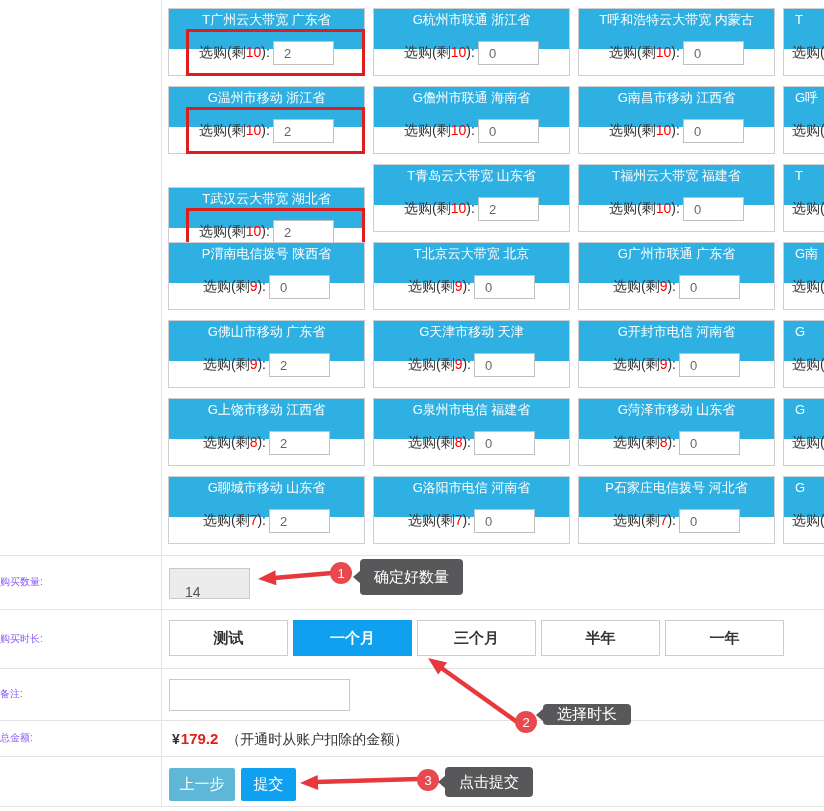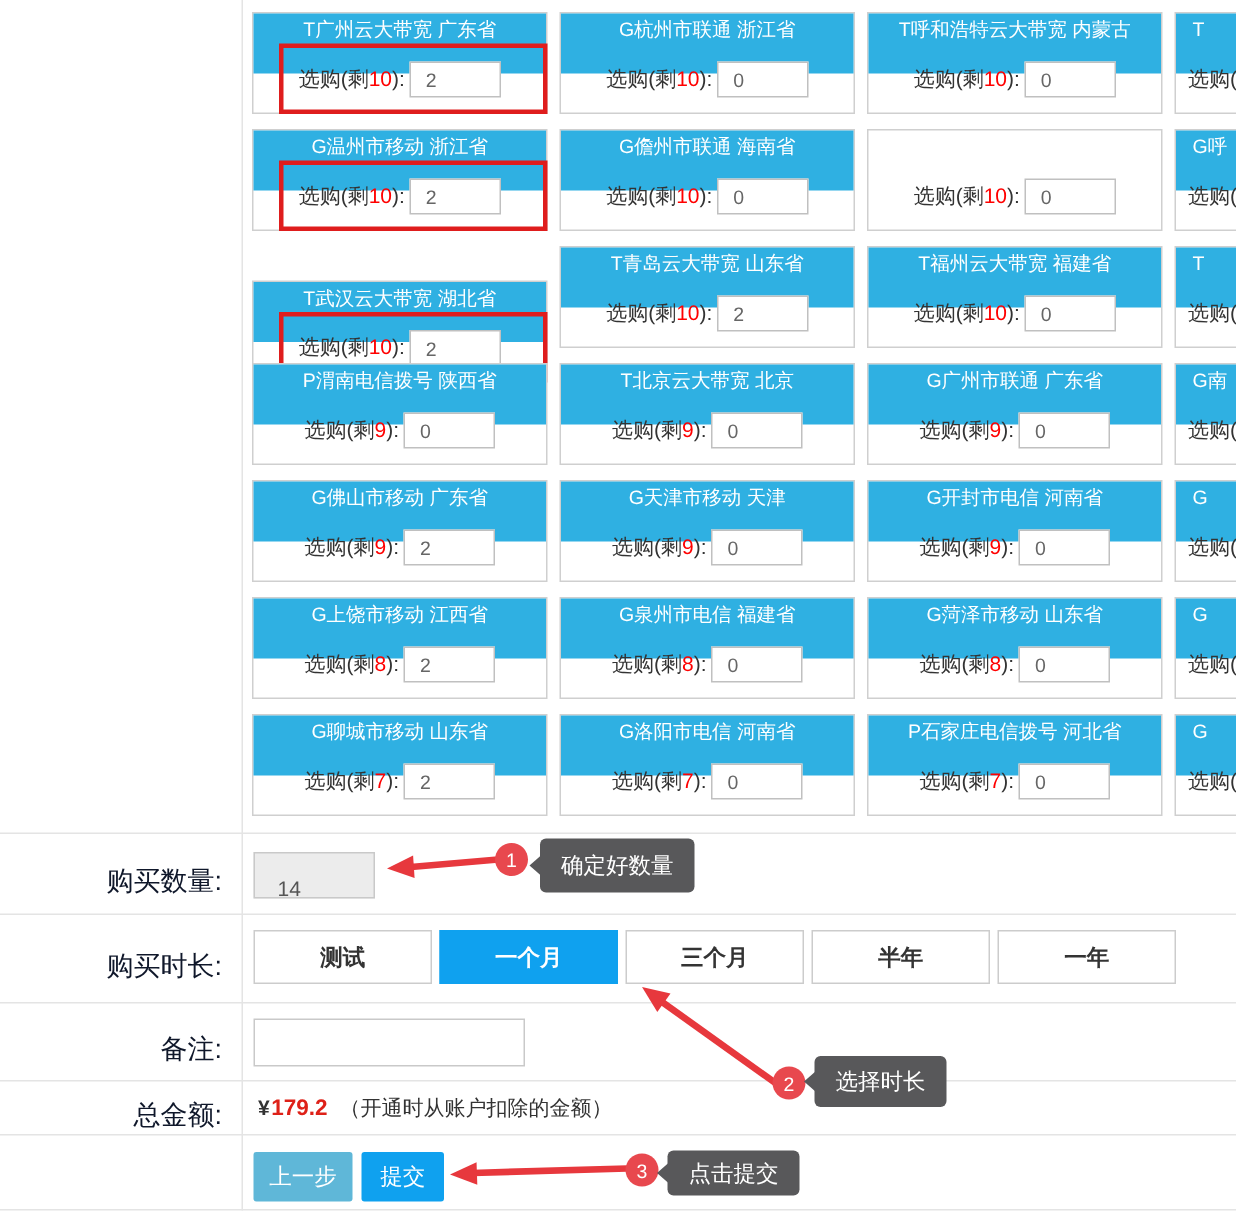--- a/index.html
+++ b/index.html
@@ -32,21 +32,21 @@
   .red-box{
     position:absolute;left:17px;top:20px;right:-1px;bottom:-1px;
     border:3px solid var(--highlight-red);pointer-events:none;display:none;
   }
   .card.flagged .red-box{display:block;}
   .card.clipped .card-header{text-align:left;padding-left:11px;}
   .card.clipped .card-body{justify-content:flex-start;padding-left:8px;}
 
   
   .form-label{
-    position:absolute;left:0;width:148px;text-align:right;font-size:18px;color:#0f172a;
+    position:absolute;left:0;width:148px;text-align:left;font-size:10px;color:#8b5cf6;
   }
   .main-qty{
     position:absolute;left:169px;top:568px;width:81px;height:31px;
     background:#ececec;border:1px solid #c9c9c9;color:#555;font-size:14px;
     padding:16px 0 0 15px;box-sizing:border-box;font-family:inherit;
   }
   .durations{position:absolute;left:169px;top:620px;height:36px;}
   .dur-btn{
     position:absolute;top:0;width:119px;height:36px;box-sizing:border-box;
     background:#fff;border:1px solid #ccc;color:#333;font-weight:700;font-size:15px;
@@ -143,20 +143,21 @@
     <div class="card" style="left: 205px; top: 78px;">
       <div class="card-header">G儋州市联通 海南省</div>
       <div class="card-body">
         <span class="lbl"><span class="pre">选购(剩</span><span class="remain">10</span><span class="suf">):</span></span>
         <input class="qty" type="text" value="0" style="">
       </div>
 
     </div>
 
     <div class="card" style="left: 410px; top: 78px;">
+      <div class="card-header">G南昌市移动 江西省</div>
       <div class="card-body">
         <span class="lbl"><span class="pre">选购(剩</span><span class="remain">10</span><span class="suf">):</span></span>
         <input class="qty" type="text" value="0" style="">
       </div>
 
     </div>
 
     <div class="card clipped" style="left: 615px; top: 78px;">
       <div class="card-header">G呼</div>
       <div class="card-body">
@@ -382,21 +383,21 @@
     <polygon points="6,19 23.4,10.3 24.4,25.3" fill="#e7383d"></polygon>
   </svg>
   <div class="badge" style="left:330px;top:562px">1</div>
   <div class="tip" style="left:360px;top:559px;height:36px">确定好数量</div>
 
   <svg class="arrow" style="left:420px;top:650px" width="104" height="78">
     <line x1="20" y1="17" x2="97" y2="72" stroke="#e7383d" stroke-width="4.5"></line>
     <polygon points="8,8 27,12.4 18.2,24.6" fill="#e7383d"></polygon>
   </svg>
   <div class="badge" style="left:515px;top:711px">2</div>
-  <div class="tip" style="left:543px;top:704px;height:34px">选择时长</div>
+  <div class="tip" style="left:543px;top:704px;height:21px">选择时长</div>
 
   <svg class="arrow" style="left:296px;top:766px" width="126" height="34">
     <line x1="19" y1="16" x2="122" y2="13" stroke="#e7383d" stroke-width="4.5"></line>
     <polygon points="4,17 21.7,8.9 22.2,23.9" fill="#e7383d"></polygon>
   </svg>
   <div class="badge" style="left:417px;top:769px">3</div>
   <div class="tip" style="left:445px;top:767px;height:30px">点击提交</div>
 
 </div>
 

